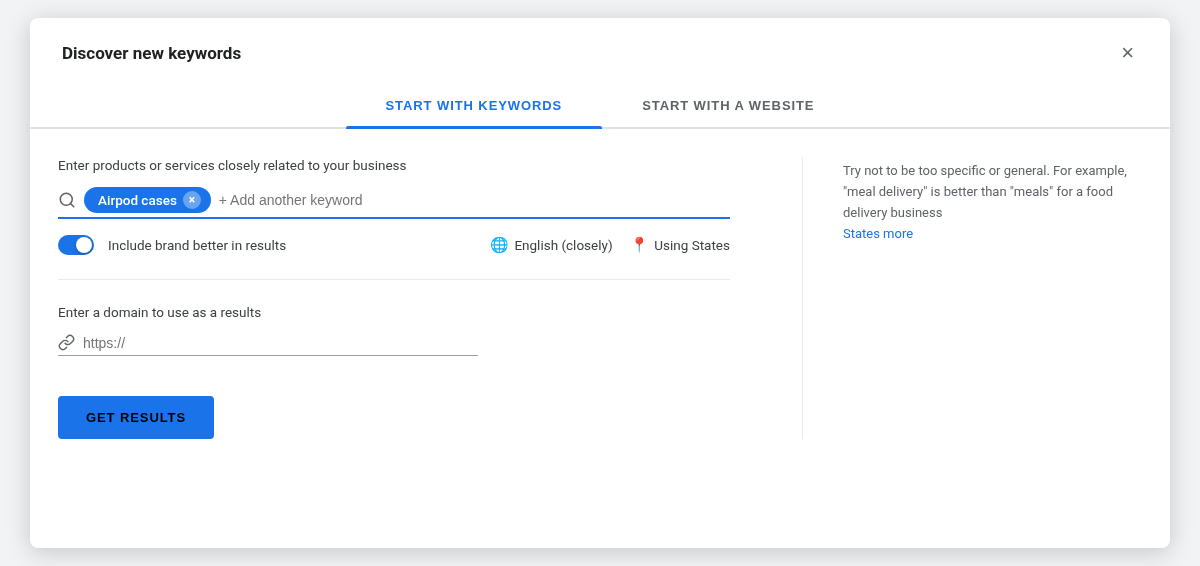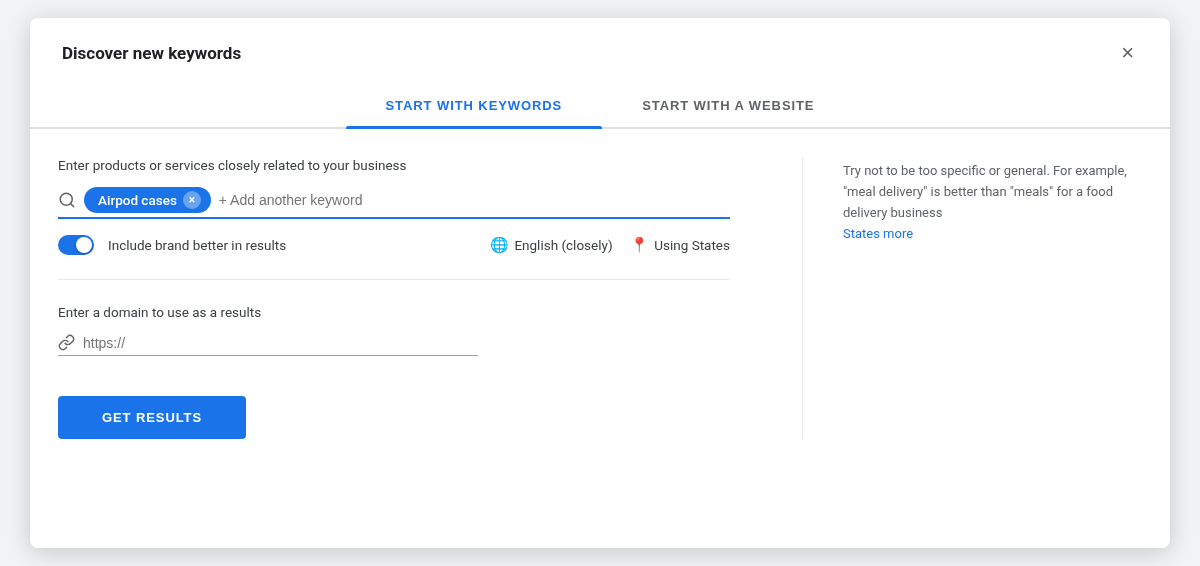--- a/index.html
+++ b/index.html
@@ -217,24 +217,24 @@
       border: none;
       outline: none;
       font-size: 14px;
       color: #9aa0a6;
       flex: 1;
       background: none;
     }
     .get-results-btn {
       margin-top: 40px;
       background: #1a73e8;
-      color: #ffffff;
+      color: #000000;
       border: none;
       border-radius: 4px;
-      padding: 14px 44px;
+      padding: 14px 28px;
       font-size: 13px;
       font-weight: 700;
       letter-spacing: 0.07em;
       text-transform: uppercase;
       cursor: pointer;
     }
     .hint-text {
       font-size: 13px;
       color: #5f6368;
       line-height: 1.6;

